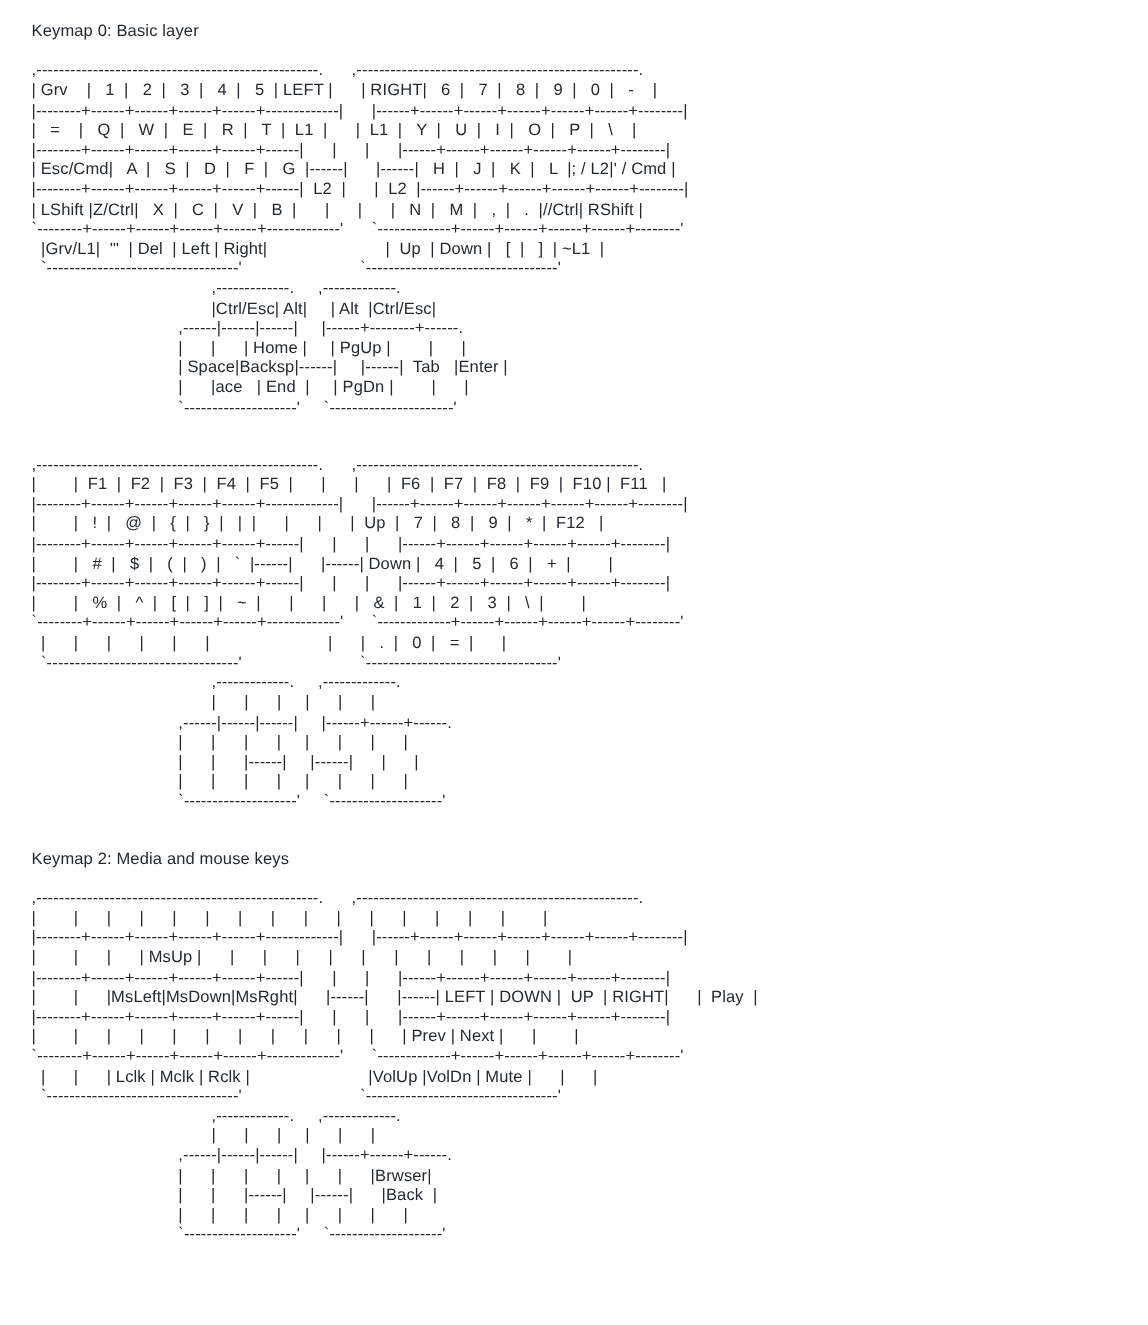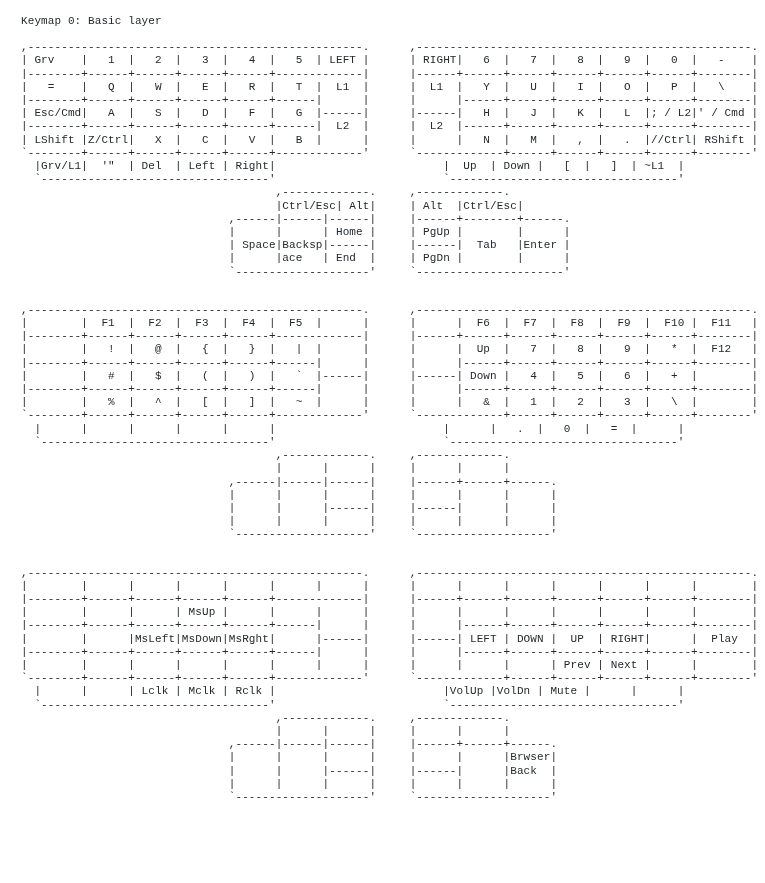--- a/index.html
+++ b/index.html
@@ -8,21 +8,21 @@
     background: #ffffff;
     width: 765px;
     height: 883px;
     overflow: hidden;
   }
   .doc {
     box-sizing: border-box;
     width: 765px;
     height: 658px;
     padding: 15px 0 0 21px;
-    font-family: Liberation Mono, monospace;
+    font-family: Liberation Sans, sans-serif;
     font-size: 11px;
     line-height: 13.2px;
     letter-spacing: 0.1px;
     color: #24292f;
   }
   .km-title {
     margin: 0 0 13px 0;
     white-space: pre;
     font-weight: 400;
   }
@@ -76,20 +76,21 @@
                                       ,-------------.     ,-------------.
                                       |      |      |     |      |      |
                                ,------|------|------|     |------+------+------.
                                |      |      |      |     |      |      |      |
                                |      |      |------|     |------|      |      |
                                |      |      |      |     |      |      |      |
                                `--------------------'     `--------------------'</pre>
   </section>
 
   <section>
+    <div class="km-title">Keymap 2: Media and mouse keys</div>
     <pre class="km-art">,--------------------------------------------------.      ,--------------------------------------------------.
 |        |      |      |      |      |      |      |      |      |      |      |      |      |      |        |
 |--------+------+------+------+------+-------------|      |------+------+------+------+------+------+--------|
 |        |      |      | MsUp |      |      |      |      |      |      |      |      |      |      |        |
 |--------+------+------+------+------+------|      |      |      |------+------+------+------+------+--------|
 |        |      |MsLeft|MsDown|MsRght|      |------|      |------| LEFT | DOWN |  UP  | RIGHT|      |  Play  |
 |--------+------+------+------+------+------|      |      |      |------+------+------+------+------+--------|
 |        |      |      |      |      |      |      |      |      |      |      | Prev | Next |      |        |
 `--------+------+------+------+------+-------------'      `-------------+------+------+------+------+--------'
   |      |      | Lclk | Mclk | Rclk |                         |VolUp |VolDn | Mute |      |      |

